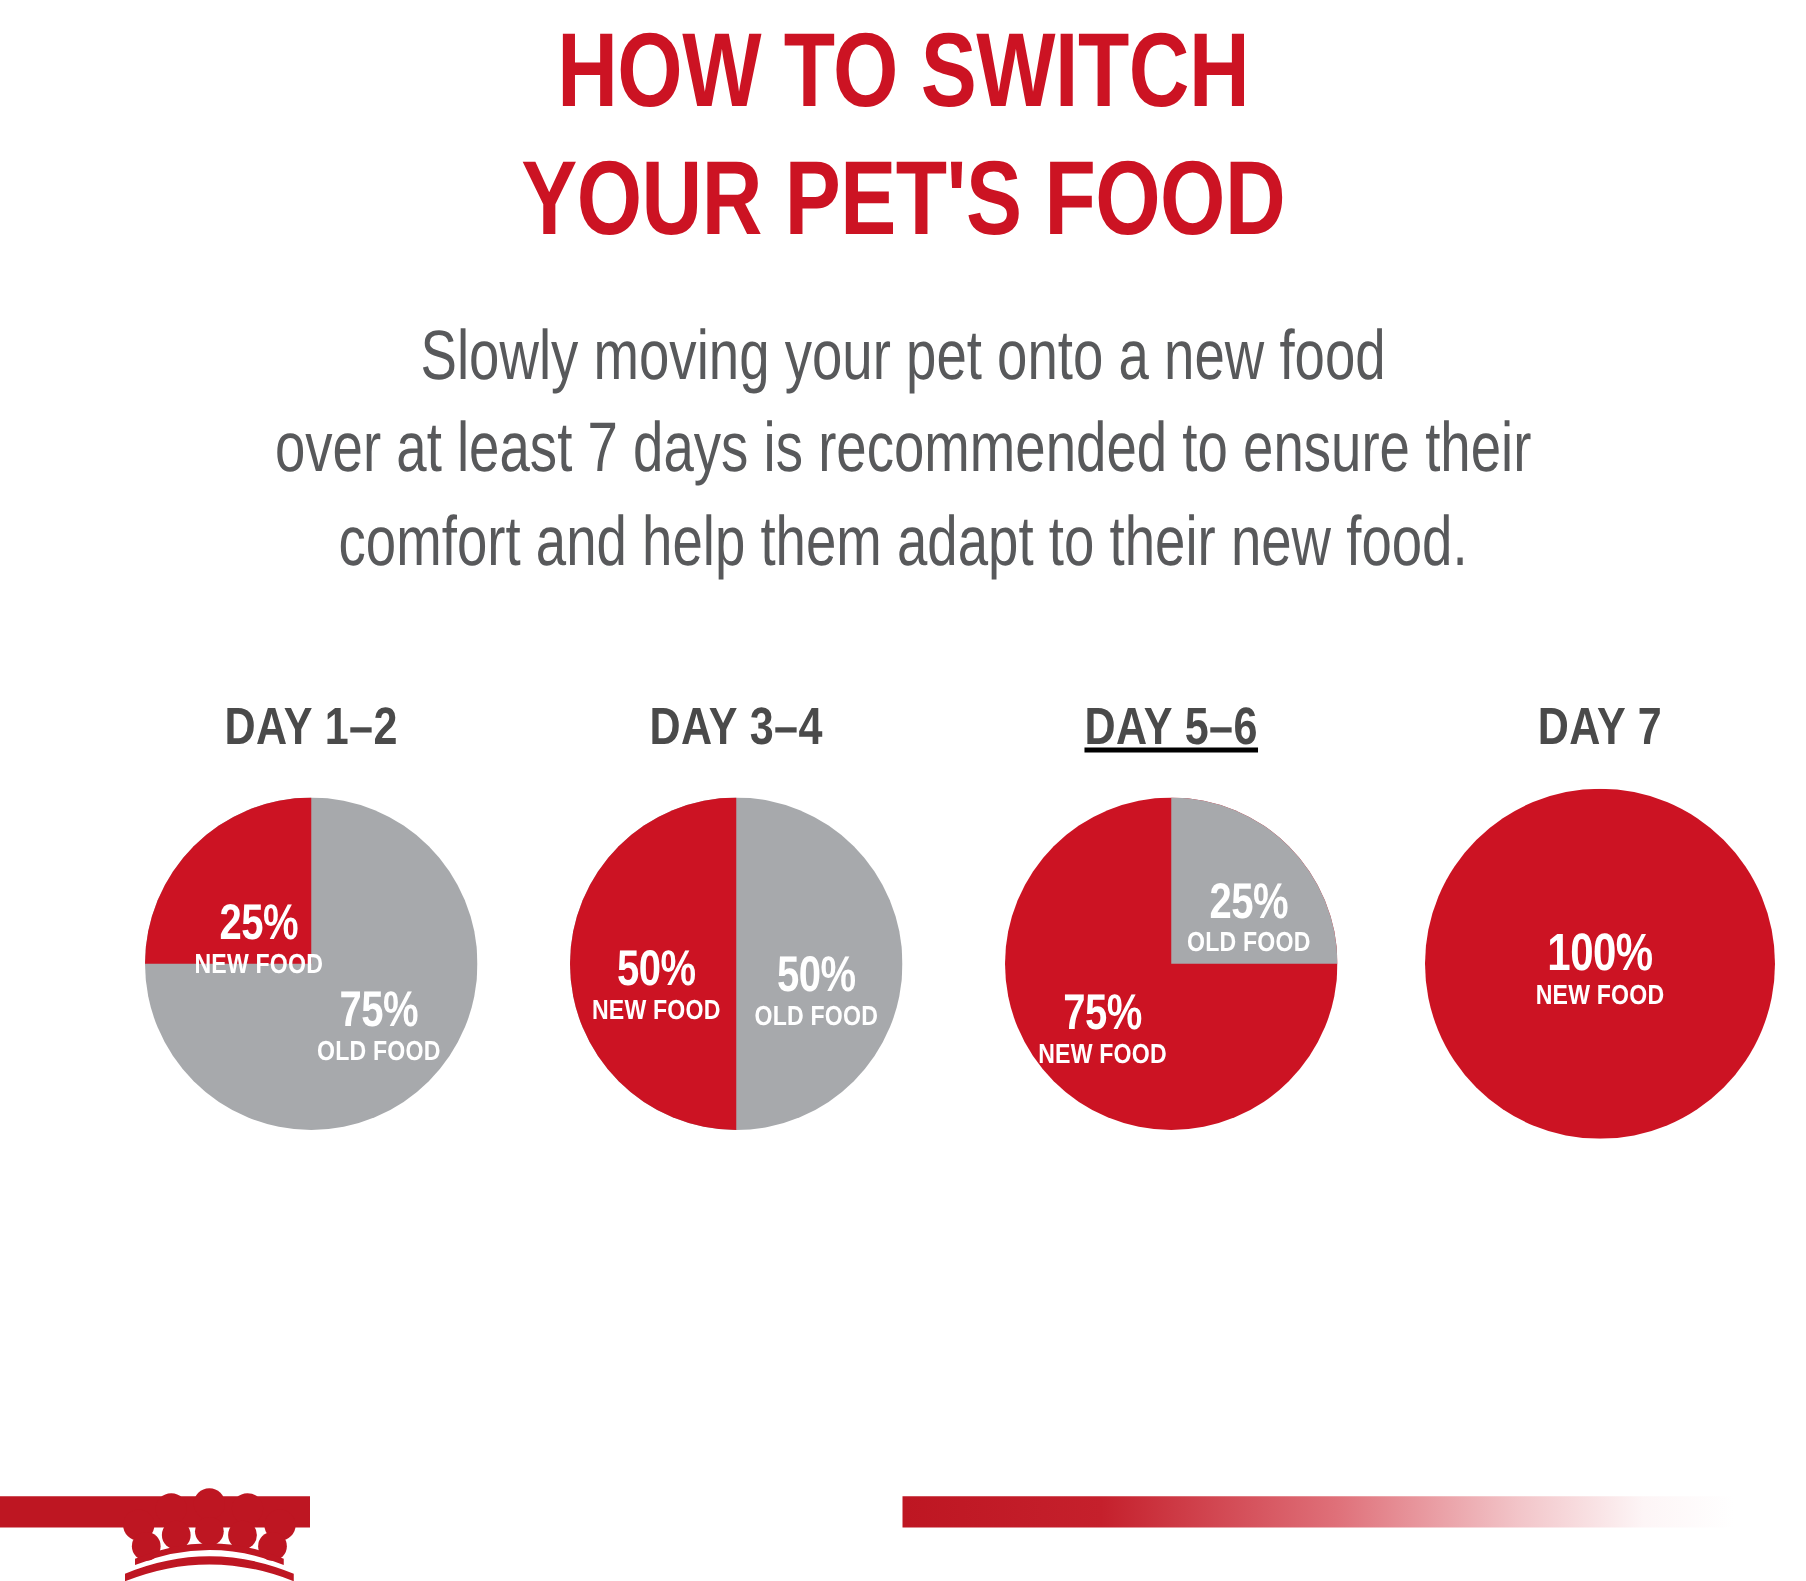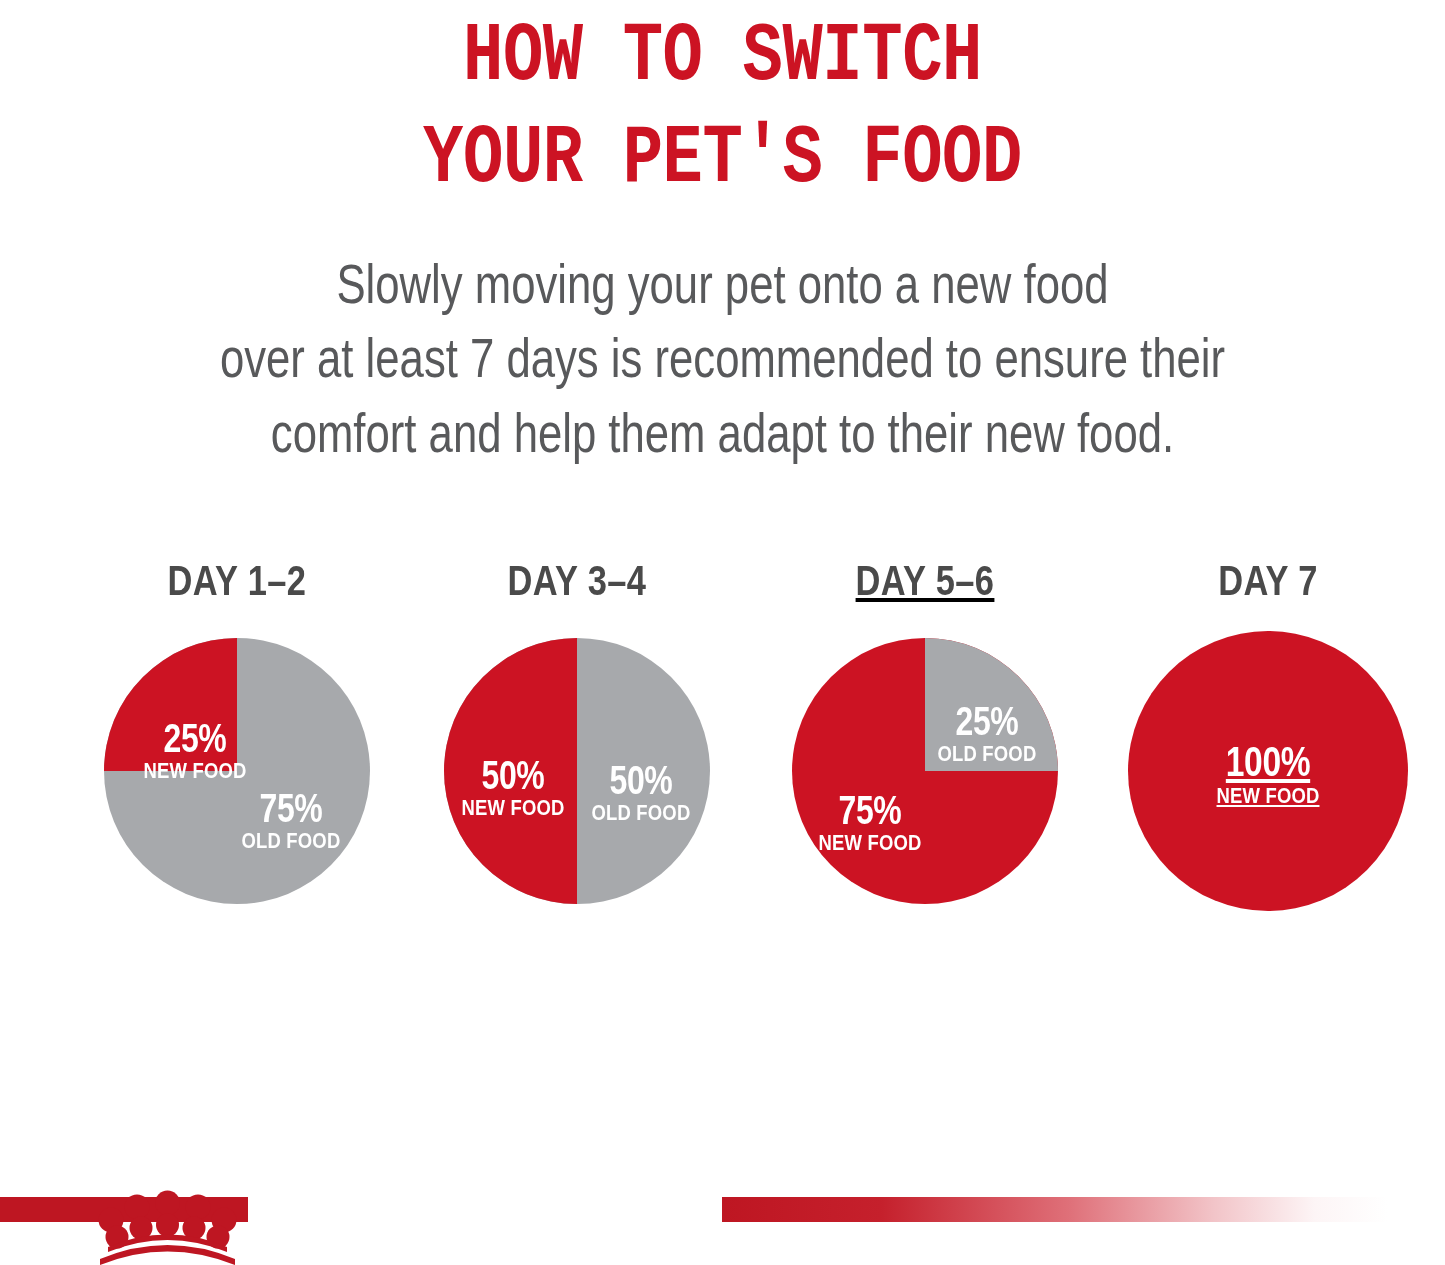--- a/index.html
+++ b/index.html
@@ -15,21 +15,20 @@
     position: relative;
   }
 
   
   .header {
     position: absolute;
     top: 0;
     left: 0;
     width: 1445px;
     text-align: center;
-    font-family: Liberation Mono, monospace;
   }
   .title {
     margin: 0;
     padding-top: 6px;
     color: #CC1323;
     font-weight: bold;
     font-size: 84px;
     line-height: 1.21;
     letter-spacing: -0.5px;
     transform: scaleX(0.80);
@@ -48,21 +47,21 @@
     line-height: 1.33;
     transform: scaleX(0.78);
     transform-origin: center top;
     white-space: pre-line;
   }
 
   
   .pies {
     position: absolute;
     top: 560px;
-    left: 0;
+    left: 12px;
     width: 1247px;
     height: 400px;
   }
   .pie-block {
     position: absolute;
     top: 0;
     width: 300px;
     text-align: center;
   }
   .pie-block.p0 { left: 87px; }
@@ -124,21 +123,21 @@
   
   .lbl-c0-new  { left: 16px;  top: 80px;  width: 150px; text-align: center; }
   .lbl-c0-old  { left: 112px; top: 150px; width: 150px; text-align: center; }
 
   .lbl-c1-new  { left: 6px;   top: 117px; width: 126px; text-align: center; }
   .lbl-c1-old  { left: 134px; top: 122px; width: 126px; text-align: center; }
 
   .lbl-c2-new  { left: 2px;   top: 152px; width: 152px; text-align: center; }
   .lbl-c2-old  { left: 132px; top: 63px;  width: 126px; text-align: center; }
 
-  .lbl-c3-new  { left: 35px;  top: 110px; width: 210px; text-align: center; text-decoration: underline; }
+  .lbl-c3-new  { left: 35px;  top: 110px; width: 210px; text-align: center; }
   .lbl-c3-new .slice-pct { font-size: 42px; }
 
   
   .footer {
     position: absolute;
     left: 0;
     top: 1197px;
     width: 1445px;
     height: 68px;
   }

